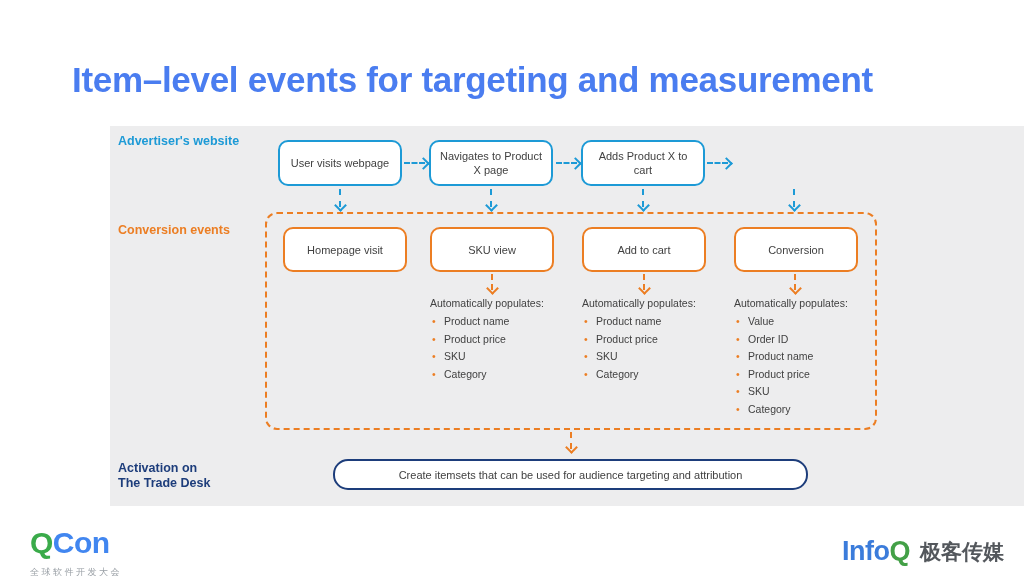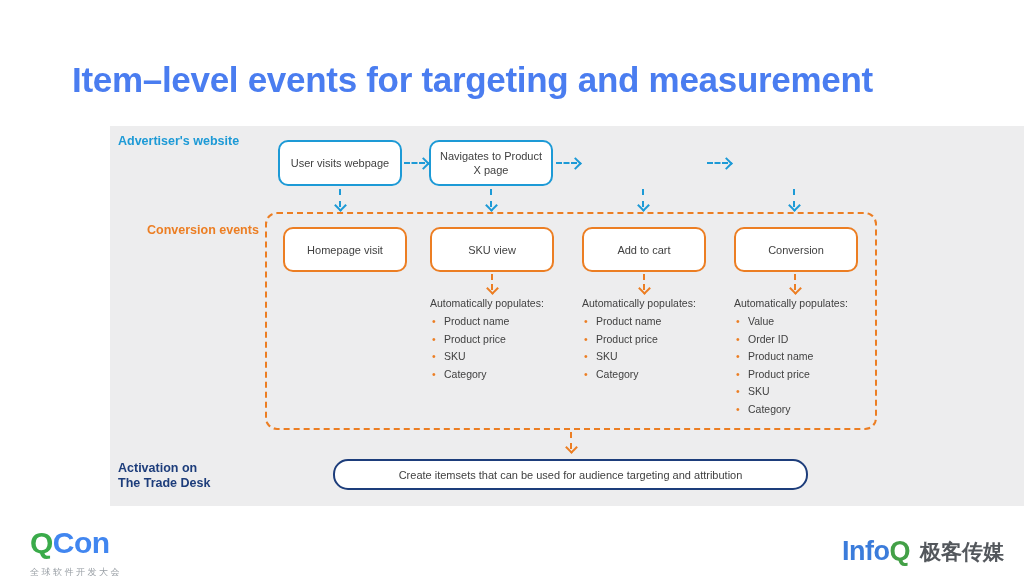--- a/index.html
+++ b/index.html
@@ -12,21 +12,21 @@
     position:absolute;left:72px;top:60px;margin:0;
     font-size:35px;font-weight:600;letter-spacing:-0.3px;
     color:var(--title_blue,#4a7df0);
   }
   .panel{
     position:absolute;left:110px;top:126px;width:915px;height:380px;
     background:var(--panel_gray,#ededee);
   }
   .rowlabel{position:absolute;font-size:12.5px;font-weight:bold;line-height:15px;}
   .lbl-blue{color:var(--website_blue,#1d9ad6);}
-  .lbl-orange{color:var(--conversion_orange,#ec7e23);margin-left:29px;}
+  .lbl-orange{color:var(--conversion_orange,#ec7e23);}
   .lbl-navy{color:var(--activation_navy,#1d3d7b);}
   .box{
     position:absolute;width:124px;height:46px;background:#ffffff;
     border-radius:10px;display:flex;align-items:center;justify-content:center;
     text-align:center;font-size:11px;color:var(--box_text,#414141);
     padding:2px 8px;box-sizing:border-box;line-height:14px;
   }
   .blue-box{border:2px solid var(--website_blue,#1d9ad6);}
   .orange-box{border:2px solid var(--conversion_orange,#ec7e23);height:45px;}
   .blue{color:var(--website_blue,#1d9ad6);border-color:var(--website_blue,#1d9ad6);}
@@ -78,20 +78,23 @@
 
 <div class="panel">
 
   <div class="rowlabel lbl-blue" style="left:8px;top:8px">Advertiser's website</div>
 
   <div class="box blue-box" style="left:168px;top:14px">
     <span>User visits webpage</span>
   </div>
   <div class="box blue-box" style="left:319px;top:14px">
     <span>Navigates to Product X page</span>
+  </div>
+  <div class="box blue-box" style="left:471px;top:14px">
+    <span>Adds Product X to cart</span>
   </div>
 
   <div class="harrow blue" style="left:294px;top:36px;width:21px"></div>
   <div class="harrow blue" style="left:446px;top:36px;width:21px"></div>
   <div class="harrow blue" style="left:597px;top:36px;width:21px"></div>
 
   <div class="varrow blue" style="left:229px;top:63px;height:18px"></div>
   <div class="varrow blue" style="left:380px;top:63px;height:18px"></div>
   <div class="varrow blue" style="left:532px;top:63px;height:18px"></div>
   <div class="varrow blue" style="left:683px;top:63px;height:18px"></div>

